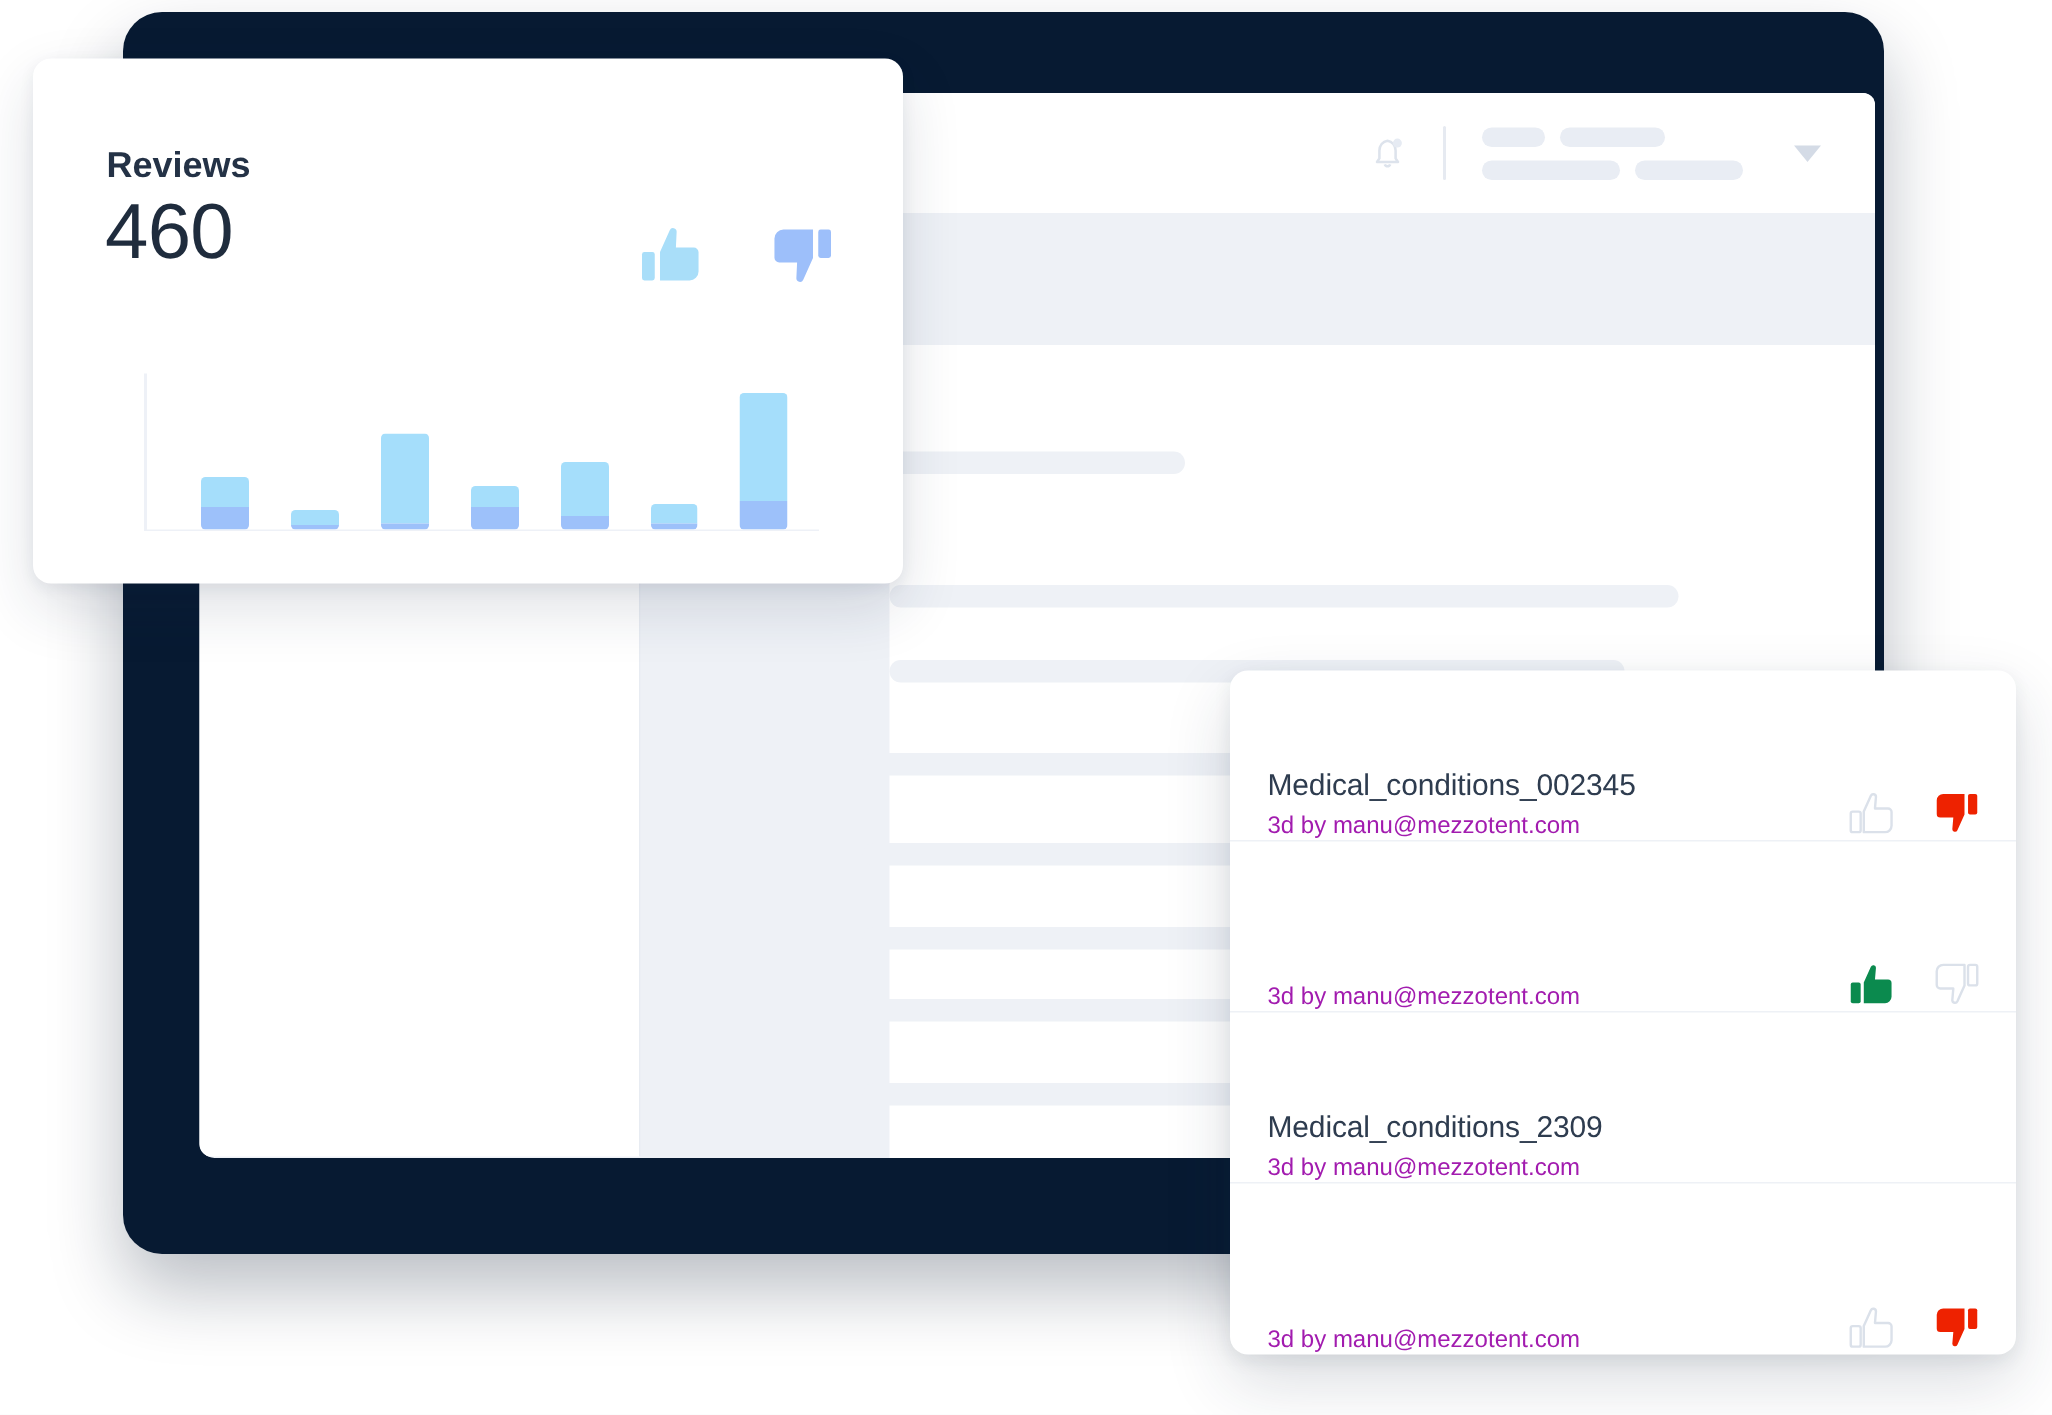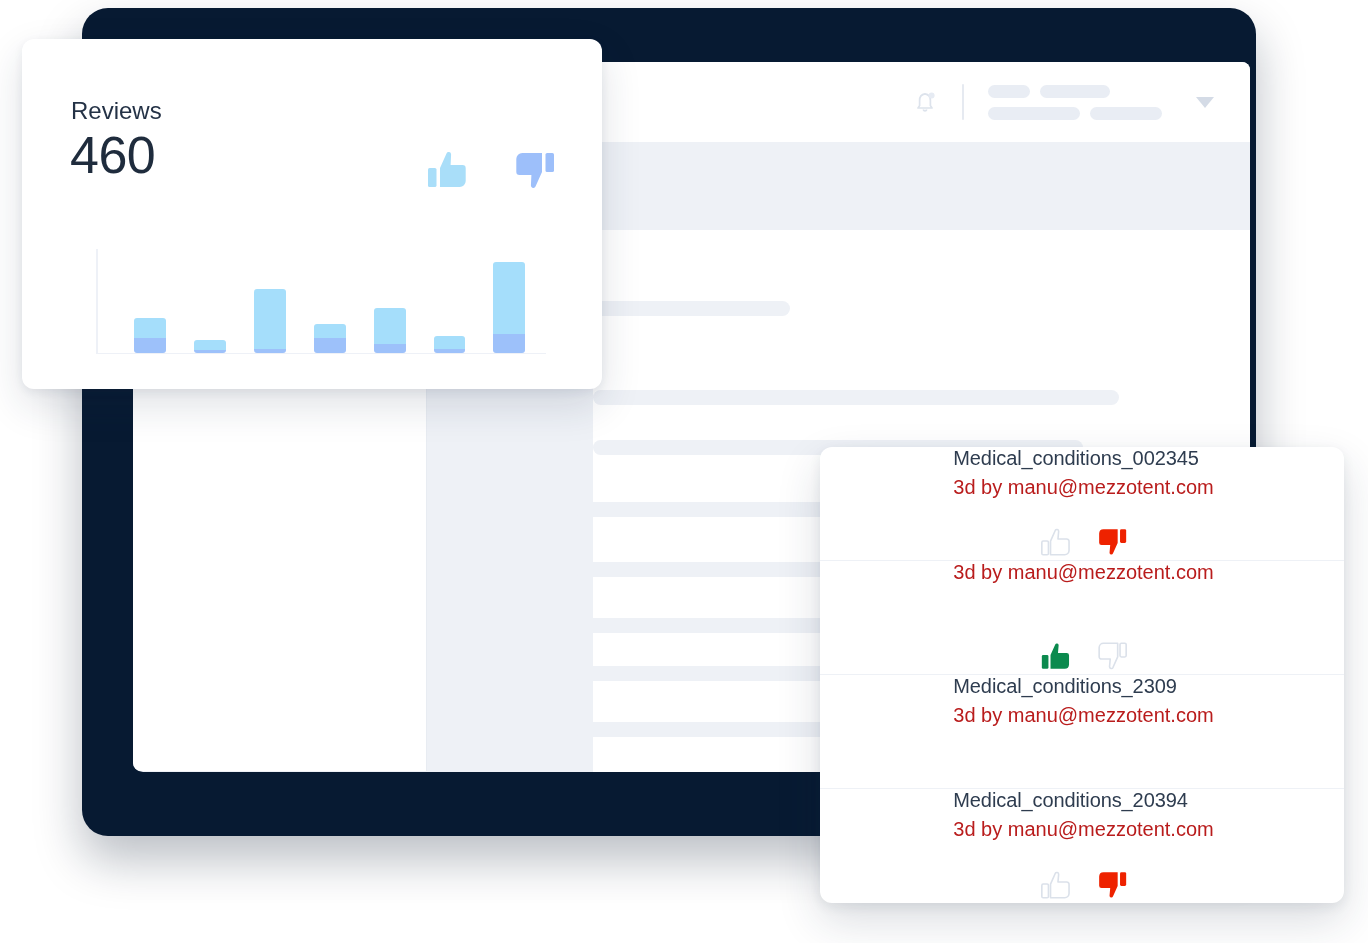--- a/index.html
+++ b/index.html
@@ -176,21 +176,21 @@
     background: #ffffff;
     border-radius: 12px;
     box-shadow: 0 16px 40px rgba(30,45,70,0.14), 0 3px 10px rgba(30,45,70,0.07);
   }
   .reviews-title {
     position: absolute;
     left: 49px;
     top: 58px;
     font-size: 24px;
     color: #243246;
-    font-weight: 400;
+    font-weight: 700;
   }
   .reviews-count {
     position: absolute;
     left: 48px;
     top: 86px;
     font-size: 52px;
     color: #1f2c3d;
     font-weight: 400;
     letter-spacing: -0.5px;
   }
@@ -249,36 +249,35 @@
     height: 456px;
     background: #ffffff;
     border-radius: 12px;
     box-shadow: 0 18px 44px rgba(30,45,70,0.16), 0 4px 12px rgba(30,45,70,0.08);
     overflow: hidden;
   }
   .review-item {
     height: 114px;
     padding: 0 22px 0 25px;
     display: flex;
-    align-items: center;
+    align-items: flex-end;
     justify-content: space-between;
     border-bottom: 1px solid #eef1f6;
-    flex-direction: column;
   }
   .review-item:last-child { border-bottom: none; }
   .review-text { display: flex; flex-direction: column; gap: 6px; }
   .review-name {
     font-size: 20px;
     color: #2e3c4f;
     font-weight: 400;
     letter-spacing: -0.1px;
   }
   .review-meta {
-    font-size: 20px;
-    color: #b91c1c;
+    font-size: 16px;
+    color: #a21caf;
     font-weight: 400;
   }
   .review-actions {
     display: flex;
     align-items: center;
     gap: 20px;
     flex: none;
   }
   .review-actions svg { display: block; }
   .icon-slot { width: 36px; height: 36px; display: flex; align-items: center; justify-content: center; }
@@ -482,21 +481,20 @@
 
     <div class="review-item">
       <span class="review-text">
         <span class="review-name">Medical_conditions_2309</span>
         <span class="review-meta">3d by manu@mezzotent.com</span>
       </span>
     </div>
 
     <div class="review-item">
       <span class="review-text">
-        <span class="review-name">Medical_conditions_20394</span>
         <span class="review-meta">3d by manu@mezzotent.com</span>
       </span>
       <span class="review-actions">
         <span class="icon-slot">
           <svg viewBox="0 0 36 36" width="34" height="34">
             <rect x="3" y="17" width="7" height="14.5" rx="1.4" fill="none" stroke="#dbe1ea" stroke-width="1.7"></rect>
             <path d="M12.2 17 L17.2 5.8 a1.9 1.9 0 0 1 3.6 0.8 L20.1 14.8 L29.3 14.8 a2.5 2.5 0 0 1 2.5 2.5 L31.8 27 a4.6 4.6 0 0 1 -4.6 4.5 L12.2 31.5 Z" fill="none" stroke="#dbe1ea" stroke-width="1.7" stroke-linejoin="round"></path>
           </svg>
         </span>
         <span class="icon-slot">

